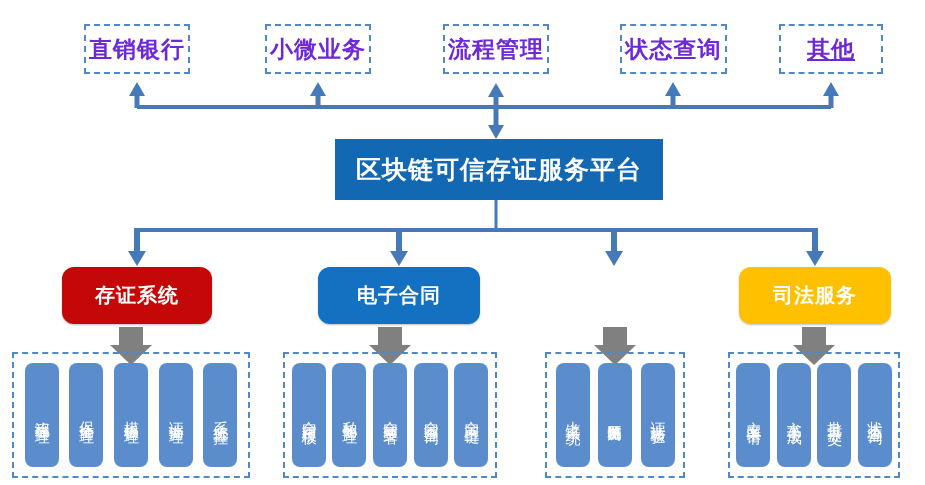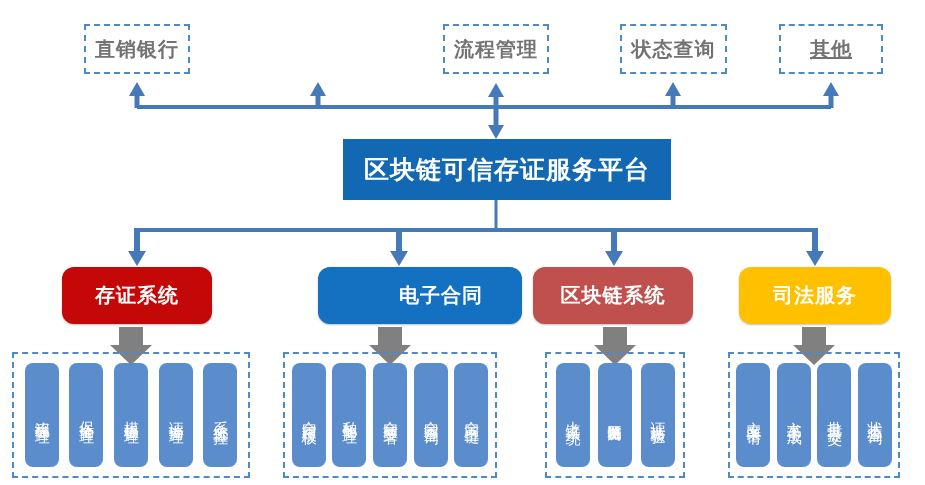--- a/index.html
+++ b/index.html
@@ -14,43 +14,43 @@
   .canvas{position:relative;width:925px;height:485px;background:#ffffff;overflow:hidden;}
   .connectors{position:absolute;left:0;top:0;width:925px;height:485px;pointer-events:none;}
   .c-line{stroke:var(--connector);fill:none;}
   .c-head{fill:var(--connector);stroke:none;}
   .g-arrow{fill:var(--gray);stroke:none;}
 
   .top-box{
     position:absolute;top:24px;height:50px;box-sizing:border-box;
     background:#fff;border:2px dashed var(--dash);
     display:flex;align-items:center;justify-content:center;
-    font-size:20px;font-weight:bold;color:#737373;letter-spacing:1px;
+    font-size:23px;font-weight:bold;color:#6d28d9;letter-spacing:1px;
   }
   .tb0{left:84px;width:106px;}
   .tb1{left:265px;width:106px;}
   .tb2{left:443px;width:106px;}
   .tb3{left:620px;width:107px;}
   .tb4{left:779px;width:104px;text-decoration:underline;}
 
   .platform{
-    position:absolute;left:343px;top:139px;width:328px;height:61px;
+    position:absolute;left:335px;top:139px;width:328px;height:61px;
     background:var(--platform);
     display:flex;align-items:center;justify-content:center;
     color:#fff;font-size:25px;font-weight:bold;letter-spacing:1px;
   }
 
   .cat-box{
     position:absolute;top:267px;height:57px;border-radius:12px;
     display:flex;align-items:center;justify-content:center;
     color:#fff;font-size:20px;font-weight:bold;letter-spacing:1px;
     box-shadow:0 1px 2px rgba(0,0,0,0.25);
   }
   .cb0{left:62px;width:150px;}
-  .cb1{left:318px;width:162px;padding-left:42px;}
+  .cb1{left:318px;width:162px;}
   .cb2{left:533px;width:160px;}
   .cb3{left:739px;width:152px;text-align:right;}
 
   .group-container{
     position:absolute;top:352px;height:126px;box-sizing:border-box;
     border:2px dashed var(--dash);
     display:flex;align-items:center;justify-content:space-evenly;
   }
   .gc0{left:12px;width:238px;}
   .gc1{left:283px;width:214px;}
@@ -116,29 +116,29 @@
       <polygon class="c-head" points="806,251 824,251 815,266"></polygon>
     </g>
 
     <polygon class="g-arrow" points="119,327 143,327 143,345 152,345 131,365 110,345 119,345"></polygon>
     <polygon class="g-arrow" points="378,327 402,327 402,345 411,345 390,365 369,345 378,345"></polygon>
     <polygon class="g-arrow" points="603,327 627,327 627,345 636,345 615,365 594,345 603,345"></polygon>
     <polygon class="g-arrow" points="802,327 826,327 826,345 835,345 814,365 793,345 802,345"></polygon>
   </svg>
 
   <div class="top-box tb0">直销银行</div>
+  <div class="top-box tb1">小微业务</div>
   <div class="top-box tb2">流程管理</div>
   <div class="top-box tb3">状态查询</div>
   <div class="top-box tb4">其他</div>
 
   <div class="platform">区块链可信存证服务平台</div>
 
   <div class="cat-box cb0" style="background: rgb(196, 8, 8);">存证系统</div>
   <div class="cat-box cb1" style="background: rgb(20, 112, 192);">电子合同</div>
-  <div class="cat-box cb2" style="background: rgb(192, 80, 77);">区块链系统</div>
   <div class="cat-box cb3" style="background: rgb(255, 192, 0);">司法服务</div>
 
   <div class="group-container gc0">
       <div class="pill">流程管理</div>
       <div class="pill">保全管理</div>
       <div class="pill">模板管理</div>
       <div class="pill">证据管理</div>
       <div class="pill">系统监控</div>
     </div>
   <div class="group-container gc1">

